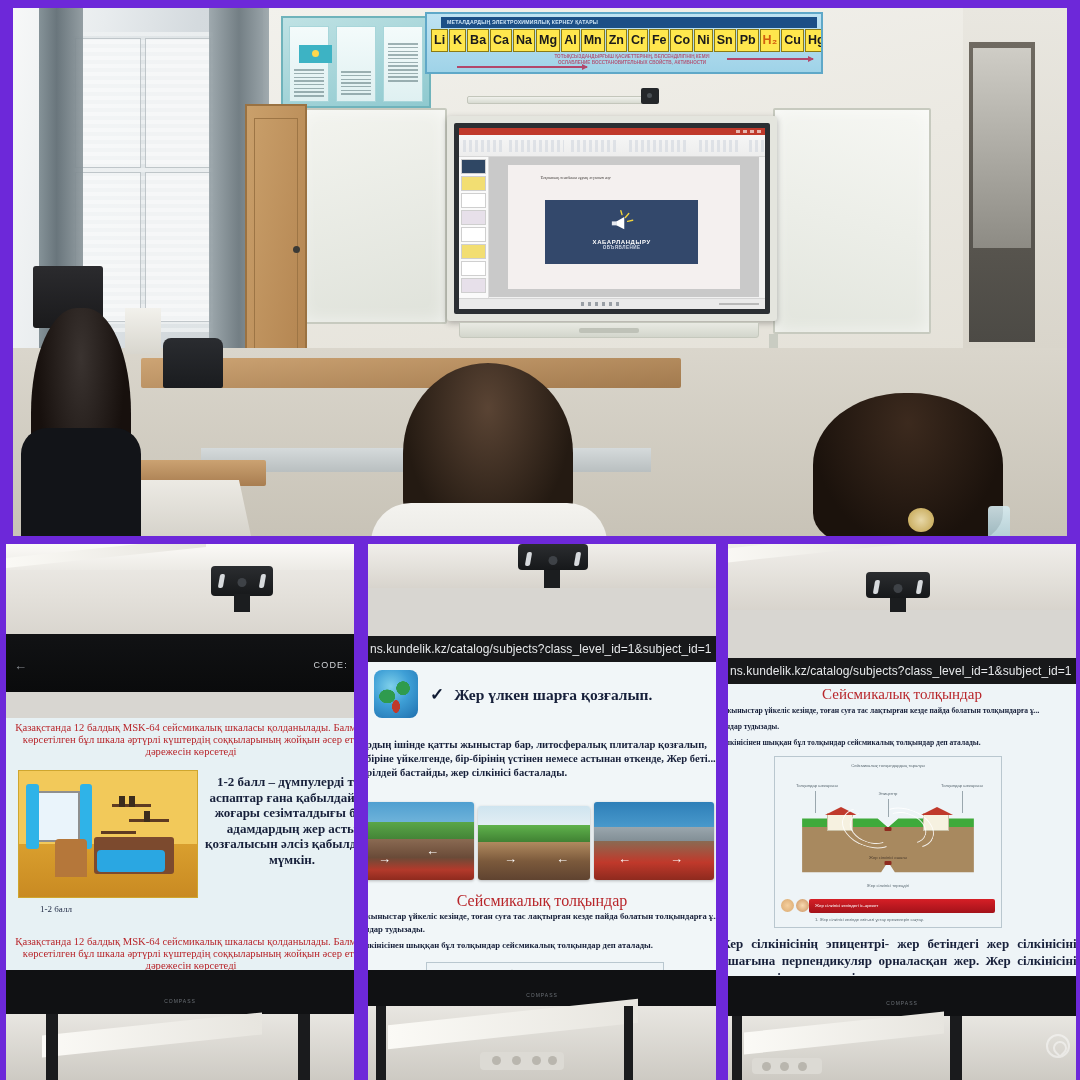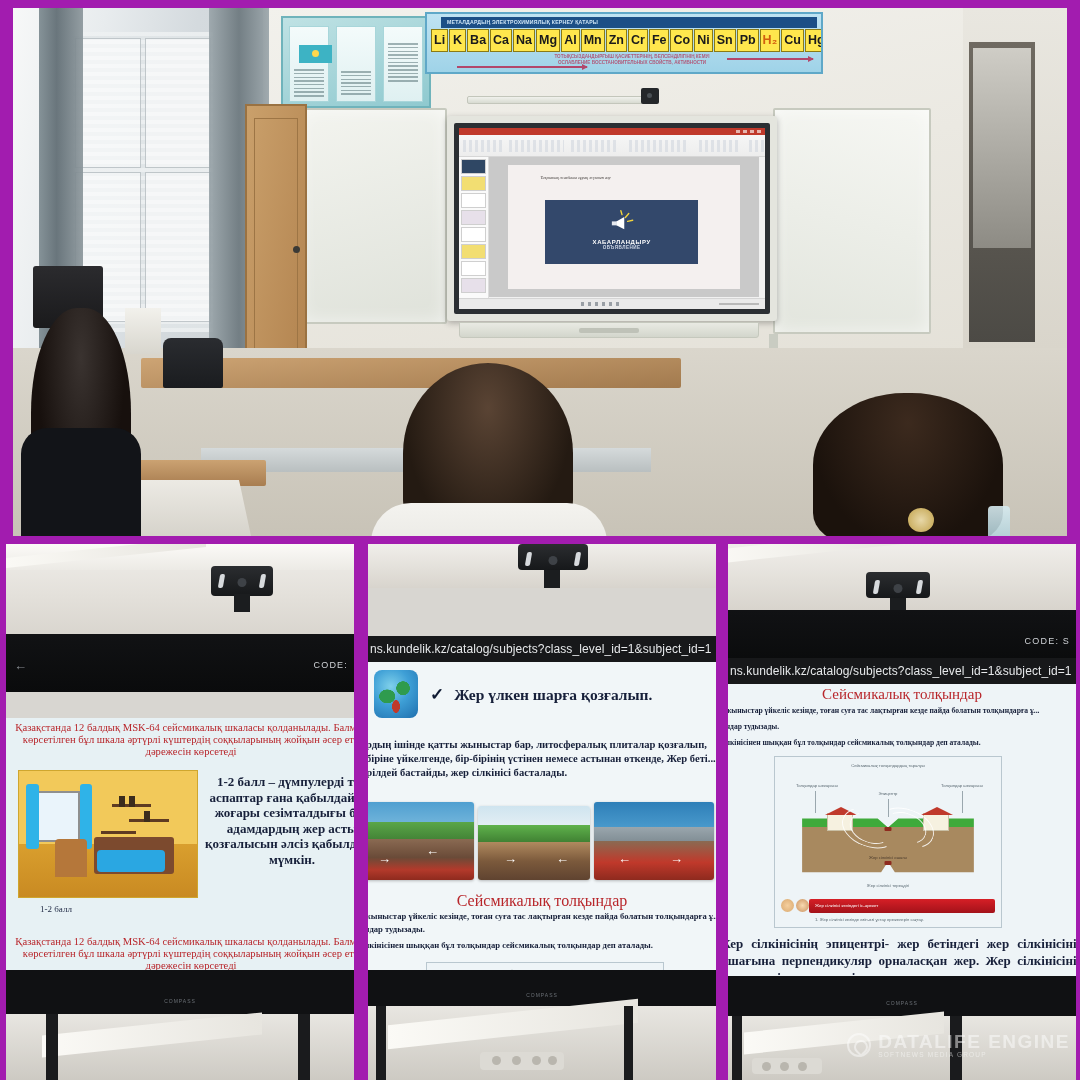--- a/index.html
+++ b/index.html
@@ -2,21 +2,21 @@
 <html><head>
 <meta charset="utf-8">
 <style>
   * { box-sizing: border-box; margin: 0; padding: 0; }
   html, body {
     width: 1080px; height: 1080px;
     background: #ffffff;
     font-family: "Liberation Sans", sans-serif;
     overflow: hidden;
   }
-  .collage { position: relative; width: 1080px; height: 1080px; background: #a21caf; }
+  .collage { position: relative; width: 1080px; height: 1080px; background: #6d28d9; }
 
   
   .photo-top {
     position: absolute; left: 13px; top: 8px; width: 1054px; height: 528px;
     overflow: hidden; background: #cfc9bd;
   }
   .room {
     position: absolute; inset: 0;
     background:
       linear-gradient(180deg, #efeee9 0%, #e7e4dc 45%, #ddd9cf 100%);
@@ -675,23 +675,20 @@
 
     <div class="panel p3">
       <div class="ceiling" style="height:66px;">
         <div class="light-strip" style="left:-20px;top:-4px;width:200px;height:14px;"></div>
         <div class="cam-unit" style="top:28px;left:138px;transform:none;width:64px;height:26px;">
           <div class="cam-lens"></div>
         </div>
         <div class="cam-stem" style="left:162px;transform:none;top:54px;height:14px;"></div>
       </div>
 
-      <div class="tv-top-bar" style="top:66px;height:56px;">
-        <span class="tv-code">CODE: S</span>
-      </div>
       <div class="url-bar" style="top:114px;">
         <span class="url-text" style="padding-left:2px;">ns.kundelik.kz/catalog/subjects?class_level_id=1&amp;subject_id=1</span>
       </div>
 
       <div class="slide-area" style="top:140px;bottom:104px;background:#eef4f7;">
         <div class="hdr-red" style="position:absolute;left:0;right:0;top:2px;font-size:15px;">Сейсмикалық толқындар</div>
         <div class="kz-body" style="position:absolute;left:-8px;right:-14px;top:22px;font-size:7.6px;
              font-weight:bold;line-height:1.4;">...жыныстар үйкеліс кезінде, тоған суға тас лақтырған кезде пайда болатын толқындарға ұ...</div>
         <div class="kz-body" style="position:absolute;left:-8px;top:38px;font-size:7.6px;font-weight:bold;">...ндар тудызады.</div>
         <div class="kz-body" style="position:absolute;left:-8px;right:-10px;top:54px;font-size:7.6px;font-weight:bold;">...лкінісінен шыққан бұл толқындар сейсмикалық толқындар деп аталады.</div>
@@ -742,19 +739,15 @@
           <div class="sock" style="left:10px;"></div>
             <div class="sock" style="left:28px;"></div>
           <div class="sock" style="left:46px;"></div>
         </div>
       </div>
     </div>
   </div>
 
   <div class="watermark">
     <div class="wm-logo"></div>
-    <div>
-      <div class="wm-text">DATALIFE ENGINE</div>
-      <div class="wm-sub">SOFTNEWS MEDIA GROUP</div>
-    </div>
   </div>
 
 </div>
 
 </body></html>

